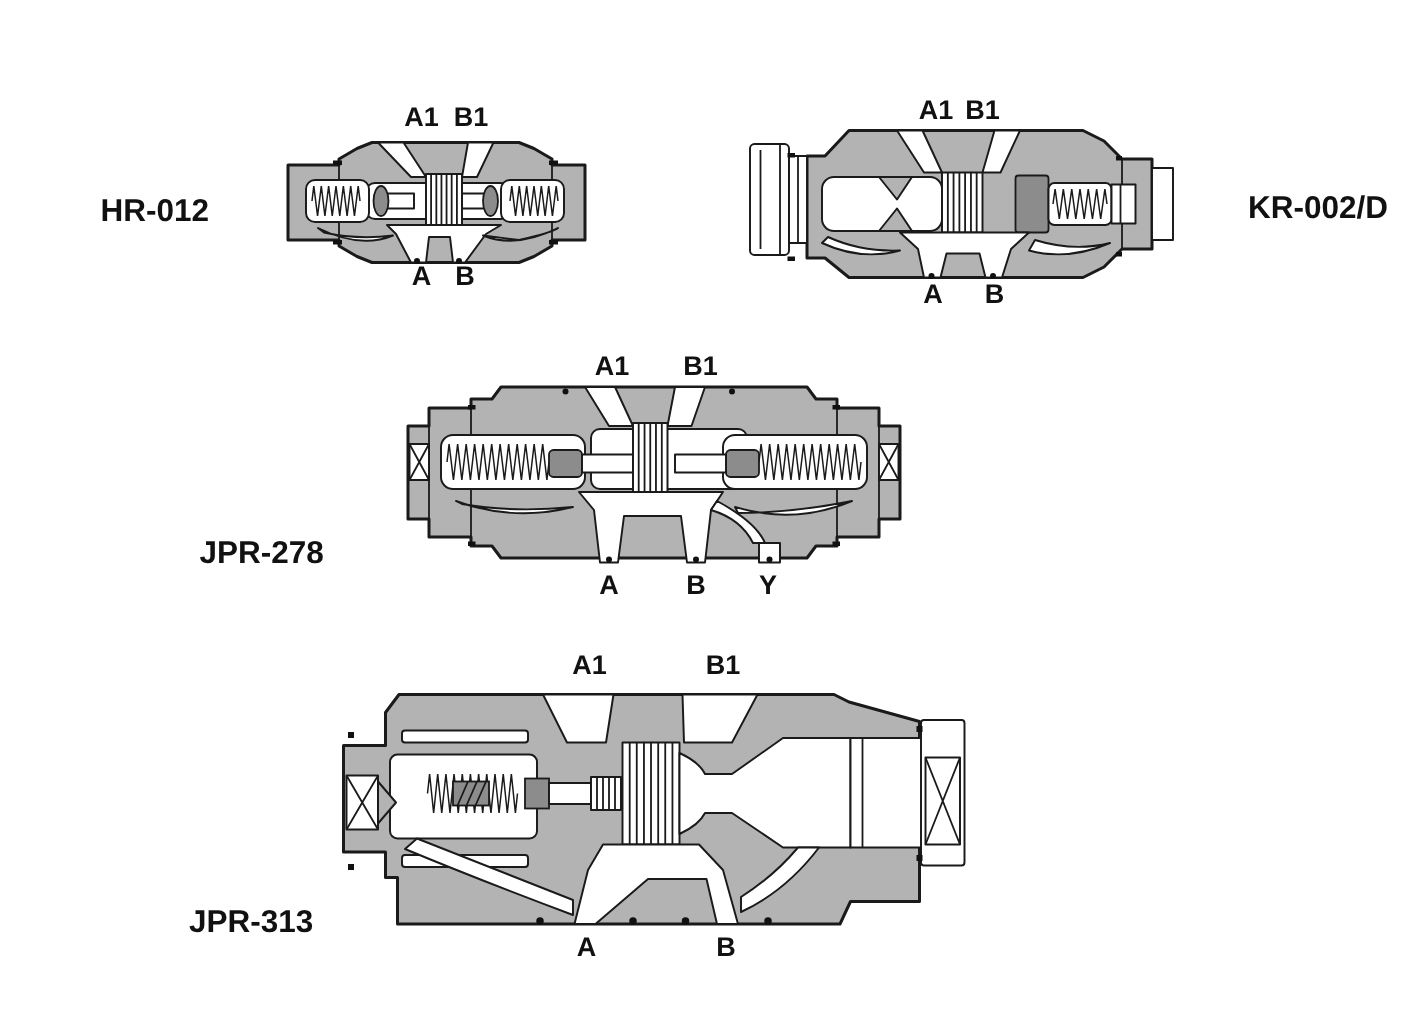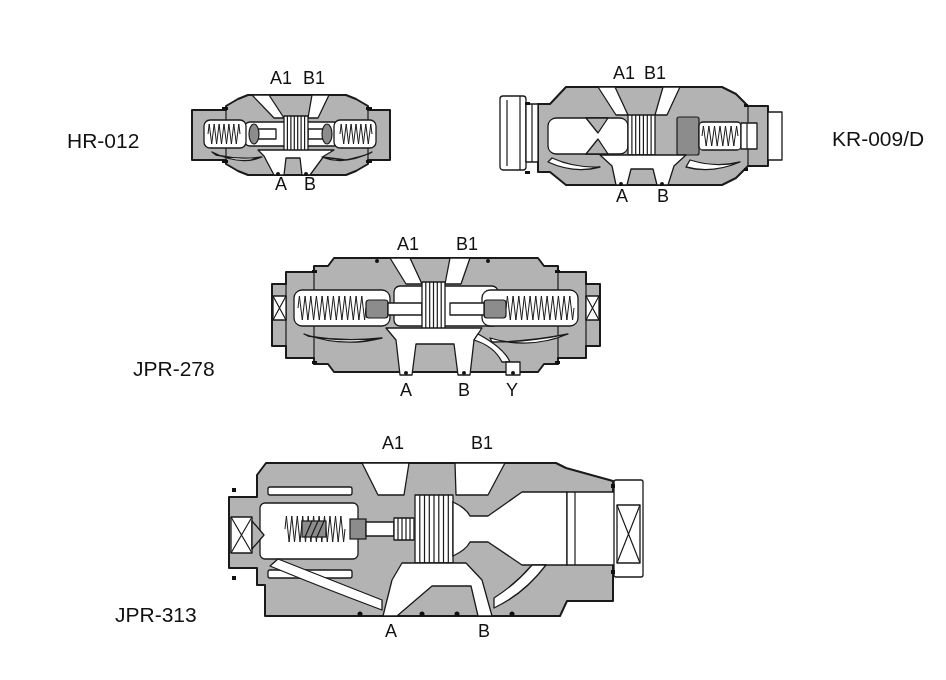--- a/index.html
+++ b/index.html
@@ -2,24 +2,24 @@
 <html style="--gray: #b3b3b3; --dark: #8c8c8c; --ink: #1a1a1a; --bg: #ffffff; --label: #111111;"><head>
 <meta charset="utf-8">
 <style>
   :root{
     --gray:#b3b3b3; --dark:#8c8c8c; --ink:#1a1a1a; --bg:#ffffff; --label:#111111;
   }
   html,body{margin:0;padding:0;background:var(--bg);}
   .canvas{position:relative;width:946px;height:680px;background:var(--bg);overflow:hidden;
           font-family:"Liberation Sans",sans-serif;}
   .valve-svg{position:absolute;}
-  .name-label{position:absolute;font-weight:normal;font-size:21px;line-height:22px;
+  .name-label{position:absolute;font-weight:bold;font-size:21px;line-height:22px;
               color:var(--label);white-space:nowrap;}
   .port-label{position:absolute;font-size:18px;line-height:18px;color:var(--label);
-              transform:translateX(-50%);white-space:nowrap;}
+              transform:translateX(-50%);white-space:nowrap;font-weight:bold;}
   
   .b{fill:var(--gray);stroke:var(--ink);stroke-width:2;stroke-linejoin:round;}
   .g{fill:var(--gray);stroke:var(--ink);stroke-width:1.3;stroke-linejoin:round;}
   .w{fill:#fff;stroke:var(--ink);stroke-width:1.3;stroke-linejoin:round;}
   .d{fill:var(--dark);stroke:var(--ink);stroke-width:1.2;}
   .l{fill:none;stroke:var(--ink);stroke-width:1.2;}
   .spr{fill:none;stroke:var(--ink);stroke-width:1;}
   .dot{fill:#111;}
 </style>
 </head>
@@ -56,21 +56,21 @@
       <circle class="dot" cx="90" cy="84" r="2"></circle>
       <circle class="dot" cx="118" cy="84" r="2"></circle>
       <rect class="dot" x="34" y="17" width="6" height="3"></rect>
       <rect class="dot" x="34" y="70" width="6" height="3"></rect>
       <rect class="dot" x="178" y="17" width="6" height="3"></rect>
       <rect class="dot" x="178" y="70" width="6" height="3"></rect>
     </svg>
   </div>
 
   <div>
-    <div class="name-label" style="left:832px;top:128px">KR-009/D</div>
+    <div class="name-label" style="left:832px;top:128px">KR-002/D</div>
     <div class="port-label" style="left:624px;top:64px">A1</div>
     <div class="port-label" style="left:655px;top:64px">B1</div>
     <div class="port-label" style="left:622px;top:187px">A</div>
     <div class="port-label" style="left:663px;top:187px">B</div>
 
     <svg class="valve-svg" style="left:496px;top:82px" width="292" height="112" viewBox="0 0 292 112">
       <path class="b" d="M42,22 H54 L70,5 H226 L240,12 L252,24 H272 V84 H252 L240,96 L226,103 H70 L54,90 H42 Z"></path>
       <path class="l" d="M252,24 V84"></path>
       <rect class="w" x="272" y="30" width="14" height="48"></rect>
       <rect class="w" x="4" y="14" width="26" height="74" rx="3"></rect>
@@ -140,21 +140,21 @@
       <circle class="dot" cx="196" cy="119" r="2"></circle>
       <circle class="dot" cx="245" cy="119" r="2"></circle>
       <rect class="dot" x="44" y="16" width="5" height="3"></rect>
       <rect class="dot" x="44" y="107" width="5" height="3"></rect>
       <rect class="dot" x="287" y="16" width="5" height="3"></rect>
       <rect class="dot" x="287" y="107" width="5" height="3"></rect>
     </svg>
   </div>
 
   <div>
-    <div class="name-label" style="left:115px;top:604px">JPR-313</div>
+    <div class="name-label" style="left:126px;top:604px">JPR-313</div>
     <div class="port-label" style="left:393px;top:434px">A1</div>
     <div class="port-label" style="left:482px;top:434px">B1</div>
     <div class="port-label" style="left:391px;top:622px">A</div>
     <div class="port-label" style="left:484px;top:622px">B</div>
 
     <svg class="valve-svg" style="left:226px;top:458px" width="420" height="162" viewBox="0 0 420 162">
       <path class="b" d="M3,39 V110 H31 V127 H39 V158 H334 L341,143 H387 V23 L340,10 L330,5 H40 L31,17 V39 Z"></path>
       <rect class="w" x="42" y="29" width="84" height="8" rx="2"></rect>
       <rect class="w" x="42" y="112" width="84" height="8" rx="2"></rect>
       <rect class="w" x="34" y="45" width="98" height="56" rx="5"></rect>

